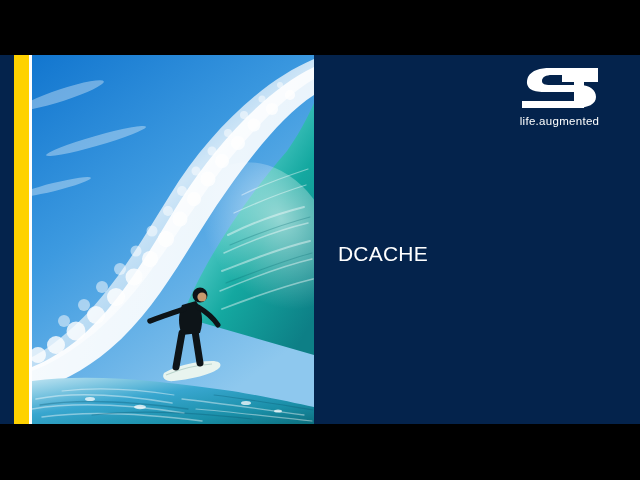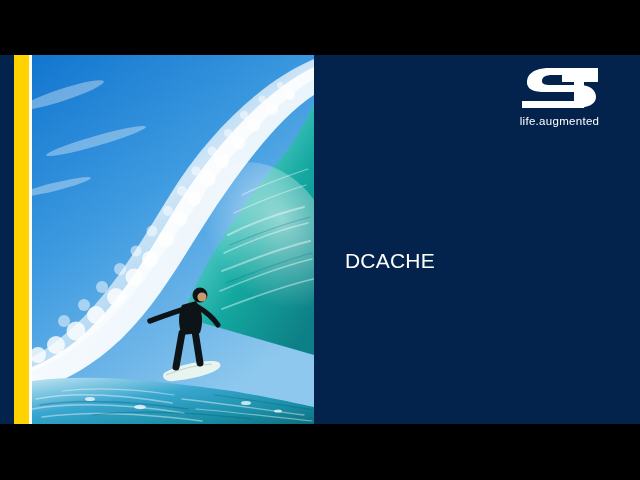--- a/index.html
+++ b/index.html
@@ -87,21 +87,21 @@
     letter-spacing: 0.2px;
     line-height: 1;
     margin: 0;
   }
   #slide-subtitle {
     color: #ffffff;
     font-size: 21px;
     font-weight: normal;
     letter-spacing: 0.2px;
     line-height: 1;
-    margin: 15px;
+    margin: 8px;
     padding-top: 34px;
   }
 
   
   #brand-logo {
     position: absolute;
     right: 18px;
     top: 8px;
     width: 125px;
     text-align: center;

